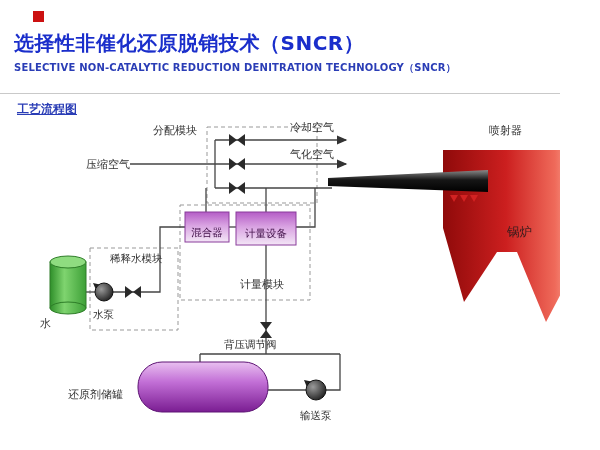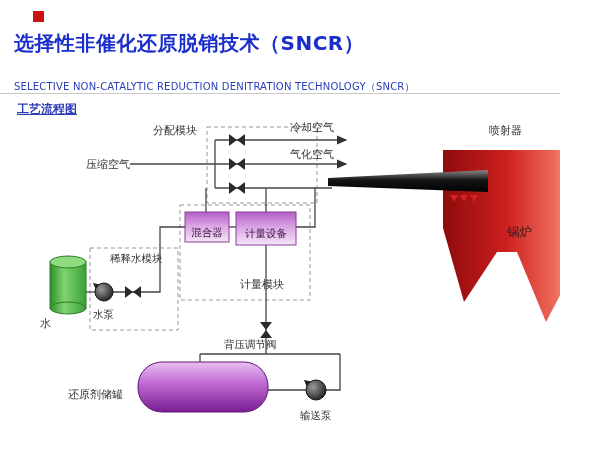--- a/index.html
+++ b/index.html
@@ -1,22 +1,22 @@
 <!DOCTYPE html>
 <html><head>
 <meta charset="utf-8">
 <style>
   html,body{margin:0;padding:0;background:#fff;}
   .page{position:relative;width:560px;height:450px;background:#fff;overflow:hidden;
         font-family:"DejaVu Sans","Liberation Sans",sans-serif;}
   .logo{position:absolute;left:33px;top:11px;width:11px;height:11px;background:#cc1111;}
   h1.title{position:absolute;left:14px;top:30px;margin:0;font-size:20px;font-weight:bold;
         color:#1a2ecb;letter-spacing:0.5px;white-space:nowrap;}
-  .subtitle{position:absolute;left:14px;top:80px;font-size:10px;color:#2a3db6;
-        letter-spacing:0.2px;white-space:nowrap;}
+  .subtitle{position:absolute;left:14px;top:61px;font-size:10px;color:#2a3db6;
+        letter-spacing:0.2px;white-space:nowrap;font-weight:bold;}
   .divider{position:absolute;left:0;right:0;top:93px;height:1px;background:#c9c9c9;}
   .section-label{position:absolute;left:17px;top:101px;font-size:12px;font-weight:bold;color:#2a3db6;text-decoration:underline;}
   svg.flow{position:absolute;left:0;top:0;}
   svg text{font-family:"DejaVu Sans","Liberation Sans",sans-serif;fill:#333;}
   .lbl{font-size:11px;}
   .lbl-sm{font-size:10.5px;}
   .lbl-boiler{font-size:12.5px;fill:#3b1d1d;}
   .lbl-box{font-size:10.5px;fill:#401048;text-anchor:middle;}
   .pipe{stroke:#444;stroke-width:1.3;fill:none;}
   .dashed{stroke:#999;stroke-width:1;fill:none;stroke-dasharray:4 3;}

